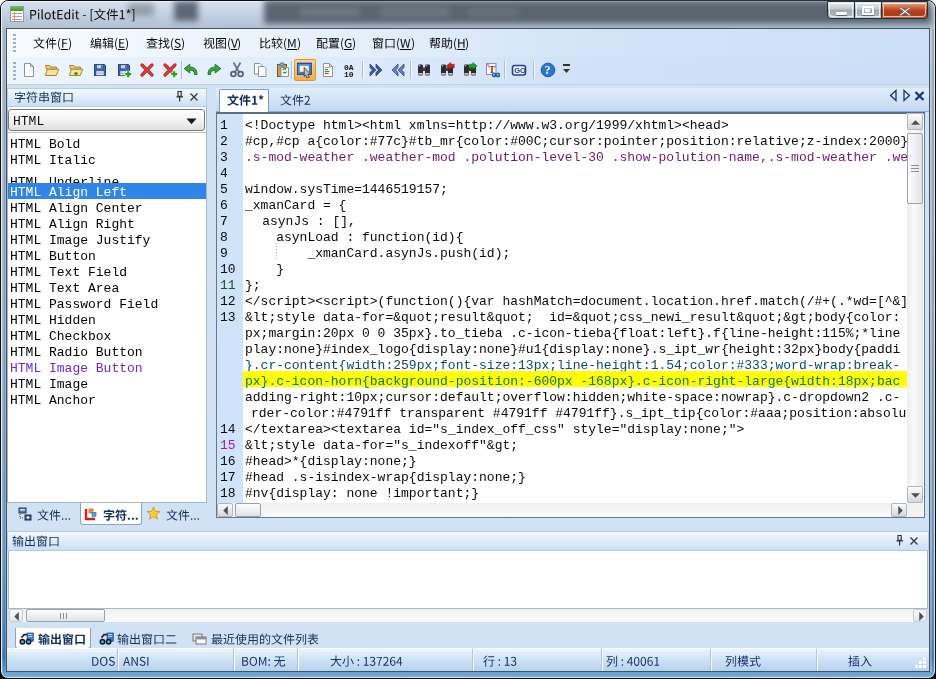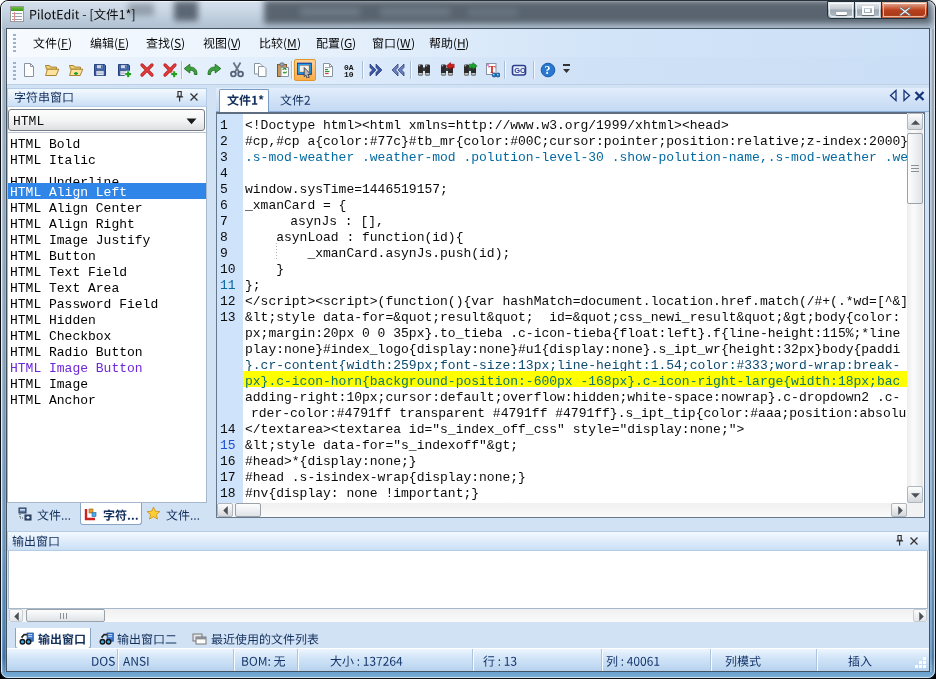--- a/index.html
+++ b/index.html
@@ -343,51 +343,51 @@
     <path d="M18 1.5 L23.5 6.5 L18 11.5 V1.5z" fill="none" stroke="#16367a" stroke-width="1.3"></path>
     <path d="M29.5 3 L37.5 11 M37.5 3 L29.5 11" stroke="#16367a" stroke-width="2.3"></path>
   </svg>
 <div style="position:absolute;left:216px;top:112px;width:709px;height:406px;background:#fff;border:1px solid #66788c;border-top:2px solid #5e6e80;box-sizing:border-box"></div>
 <div style="position:absolute;left:217px;top:114px;width:26px;height:389px;background:#cfe3fa"></div>
 <div style="position:absolute;left:220px;top:118px;font:13px/16px 'Liberation Mono',monospace;color:#0a0a0a">1</div>
 <div style="position:absolute;left:243px;top:118px;width:664px;height:16px;overflow:hidden;font:13px/16px 'Liberation Mono',monospace;color:#0a0a0a;white-space:pre;padding-left:2px;box-sizing:border-box">&lt;!Doctype html&gt;&lt;html xmlns=ht<span></span>tp://www.w3.org/1999/xhtml&gt;&lt;head&gt;</div>
 <div style="position:absolute;left:220px;top:134px;font:13px/16px 'Liberation Mono',monospace;color:#0a0a0a">2</div>
 <div style="position:absolute;left:243px;top:134px;width:664px;height:16px;overflow:hidden;font:13px/16px 'Liberation Mono',monospace;color:#0a0a0a;white-space:pre;padding-left:2px;box-sizing:border-box">#cp,#cp a{color:#77c}#tb_mr{color:#00C;cursor:pointer;position:relative;z-index:2000}</div>
 <div style="position:absolute;left:220px;top:150px;font:13px/16px 'Liberation Mono',monospace;color:#0a0a0a">3</div>
-<div style="position:absolute;left:243px;top:150px;width:664px;height:16px;overflow:hidden;font:13px/16px 'Liberation Mono',monospace;color:#0369a1;white-space:pre;padding-left:2px;box-sizing:border-box">.s-mod-weather .weather-mod .polution-level-30 .show-polution-name,.s-mod-weather .we</div>
+<div style="position:absolute;left:243px;top:150px;width:664px;height:16px;overflow:hidden;font:13px/16px 'Liberation Mono',monospace;color:#701a75;white-space:pre;padding-left:2px;box-sizing:border-box">.s-mod-weather .weather-mod .polution-level-30 .show-polution-name,.s-mod-weather .we</div>
 <div style="position:absolute;left:220px;top:166px;font:13px/16px 'Liberation Mono',monospace;color:#0a0a0a">4</div>
 <div style="position:absolute;left:243px;top:166px;width:664px;height:16px;overflow:hidden;font:13px/16px 'Liberation Mono',monospace;color:#0a0a0a;white-space:pre;padding-left:2px;box-sizing:border-box"></div>
 <div style="position:absolute;left:220px;top:182px;font:13px/16px 'Liberation Mono',monospace;color:#0a0a0a">5</div>
 <div style="position:absolute;left:243px;top:182px;width:664px;height:16px;overflow:hidden;font:13px/16px 'Liberation Mono',monospace;color:#0a0a0a;white-space:pre;padding-left:2px;box-sizing:border-box">window.sysTime=1446519157;</div>
 <div style="position:absolute;left:220px;top:198px;font:13px/16px 'Liberation Mono',monospace;color:#0a0a0a">6</div>
 <div style="position:absolute;left:243px;top:198px;width:664px;height:16px;overflow:hidden;font:13px/16px 'Liberation Mono',monospace;color:#0a0a0a;white-space:pre;padding-left:2px;box-sizing:border-box">_xmanCard = {</div>
 <div style="position:absolute;left:220px;top:214px;font:13px/16px 'Liberation Mono',monospace;color:#0a0a0a">7</div>
-<div style="position:absolute;left:243px;top:214px;width:664px;height:16px;overflow:hidden;font:13px/16px 'Liberation Mono',monospace;color:#0a0a0a;white-space:pre;padding-left:16px;box-sizing:border-box">    asynJs : [],</div>
+<div style="position:absolute;left:229px;top:214px;width:664px;height:16px;overflow:hidden;font:13px/16px 'Liberation Mono',monospace;color:#0a0a0a;white-space:pre;padding-left:2px;box-sizing:border-box">    asynJs : [],</div>
 <div style="position:absolute;left:220px;top:230px;font:13px/16px 'Liberation Mono',monospace;color:#0a0a0a">8</div>
 <div style="position:absolute;left:243px;top:230px;width:664px;height:16px;overflow:hidden;font:13px/16px 'Liberation Mono',monospace;color:#0a0a0a;white-space:pre;padding-left:2px;box-sizing:border-box">    asynLoad : function(id){</div>
 <div style="position:absolute;left:220px;top:246px;font:13px/16px 'Liberation Mono',monospace;color:#0a0a0a">9</div>
 <div style="position:absolute;left:243px;top:246px;width:664px;height:16px;overflow:hidden;font:13px/16px 'Liberation Mono',monospace;color:#0a0a0a;white-space:pre;padding-left:2px;box-sizing:border-box">        _xmanCard.asynJs.push(id);</div>
 <div style="position:absolute;left:220px;top:262px;font:13px/16px 'Liberation Mono',monospace;color:#0a0a0a">10</div>
 <div style="position:absolute;left:243px;top:262px;width:664px;height:16px;overflow:hidden;font:13px/16px 'Liberation Mono',monospace;color:#0a0a0a;white-space:pre;padding-left:2px;box-sizing:border-box">    }</div>
-<div style="position:absolute;left:220px;top:278px;font:13px/16px 'Liberation Mono',monospace;color:#0369a1">11</div>
+<div style="position:absolute;left:220px;top:278px;font:13px/16px 'Liberation Mono',monospace;color:#14532d">11</div>
 <div style="position:absolute;left:243px;top:278px;width:664px;height:16px;overflow:hidden;font:13px/16px 'Liberation Mono',monospace;color:#0a0a0a;white-space:pre;padding-left:2px;box-sizing:border-box">};</div>
 <div style="position:absolute;left:220px;top:294px;font:13px/16px 'Liberation Mono',monospace;color:#0a0a0a">12</div>
 <div style="position:absolute;left:243px;top:294px;width:664px;height:16px;overflow:hidden;font:13px/16px 'Liberation Mono',monospace;color:#0a0a0a;white-space:pre;padding-left:2px;box-sizing:border-box">&lt;/script&gt;&lt;script&gt;(function(){var hashMatch=document.location.href.match(/#+(.*wd=[^&amp;]</div>
 <div style="position:absolute;left:220px;top:310px;font:13px/16px 'Liberation Mono',monospace;color:#0a0a0a">13</div>
 <div style="position:absolute;left:243px;top:310px;width:664px;height:16px;overflow:hidden;font:13px/16px 'Liberation Mono',monospace;color:#0a0a0a;white-space:pre;padding-left:2px;box-sizing:border-box">&amp;lt;style data-for=&amp;quot;result&amp;quot;  id=&amp;quot;css_newi_result&amp;quot;&amp;gt;body{color:</div>
 <div style="position:absolute;left:243px;top:326px;width:664px;height:16px;overflow:hidden;font:13px/16px 'Liberation Mono',monospace;color:#0a0a0a;white-space:pre;padding-left:2px;box-sizing:border-box">px;margin:20px 0 0 35px}.to_tieba .c-icon-tieba{float:left}.f{line-height:115%;*line</div>
 <div style="position:absolute;left:243px;top:342px;width:664px;height:16px;overflow:hidden;font:13px/16px 'Liberation Mono',monospace;color:#0a0a0a;white-space:pre;padding-left:2px;box-sizing:border-box">play:none}#index_logo{display:none}#u1{display:none}.s_ipt_wr{height:32px}body{paddi</div>
 <div style="position:absolute;left:243px;top:358px;width:786px;height:16px;overflow:hidden;font:13px/16px 'Liberation Mono',monospace;color:#0c4a6e;white-space:pre;padding-left:2px;box-sizing:border-box">}.cr-content{width:259px;font-size:13px;line-height:1.54;color:#333;word-wrap:break-</div>
 <div style="position:absolute;left:243px;top:371px;width:664px;height:16px;background:#ffff00"></div>
 <div style="position:absolute;left:243px;top:374px;width:664px;height:16px;overflow:hidden;font:13px/16px 'Liberation Mono',monospace;color:#0f766e;white-space:pre;padding-left:2px;box-sizing:border-box">px}.c-icon-horn{background-position:-600px -168px}.c-icon-right-large{width:18px;bac</div>
 <div style="position:absolute;left:243px;top:390px;width:664px;height:16px;overflow:hidden;font:13px/16px 'Liberation Mono',monospace;color:#0a0a0a;white-space:pre;padding-left:2px;box-sizing:border-box">adding-right:10px;cursor:default;overflow:hidden;white-space:nowrap}.c-dropdown2 .c-</div>
 <div style="position:absolute;left:243px;top:406px;width:664px;height:16px;overflow:hidden;font:13px/16px 'Liberation Mono',monospace;color:#0a0a0a;white-space:pre;padding-left:8px;box-sizing:border-box">rder-color:#4791ff transparent #4791ff #4791ff}.s_ipt_tip{color:#aaa;position:absolu</div>
 <div style="position:absolute;left:220px;top:422px;font:13px/16px 'Liberation Mono',monospace;color:#0a0a0a">14</div>
 <div style="position:absolute;left:243px;top:422px;width:664px;height:16px;overflow:hidden;font:13px/16px 'Liberation Mono',monospace;color:#0a0a0a;white-space:pre;padding-left:2px;box-sizing:border-box">&lt;/textarea&gt;&lt;textarea id="s_index_off_css" style="display:none;"&gt;</div>
-<div style="position:absolute;left:220px;top:438px;font:13px/16px 'Liberation Mono',monospace;color:#1d4ed8">15</div>
+<div style="position:absolute;left:220px;top:438px;font:13px/16px 'Liberation Mono',monospace;color:#a21caf">15</div>
 <div style="position:absolute;left:243px;top:438px;width:664px;height:16px;overflow:hidden;font:13px/16px 'Liberation Mono',monospace;color:#0a0a0a;white-space:pre;padding-left:2px;box-sizing:border-box">&amp;lt;style data-for="s_indexoff"&amp;gt;</div>
 <div style="position:absolute;left:220px;top:454px;font:13px/16px 'Liberation Mono',monospace;color:#0a0a0a">16</div>
 <div style="position:absolute;left:243px;top:454px;width:664px;height:16px;overflow:hidden;font:13px/16px 'Liberation Mono',monospace;color:#0a0a0a;white-space:pre;padding-left:2px;box-sizing:border-box">#head&gt;*{display:none;}</div>
 <div style="position:absolute;left:220px;top:470px;font:13px/16px 'Liberation Mono',monospace;color:#0a0a0a">17</div>
 <div style="position:absolute;left:243px;top:470px;width:664px;height:16px;overflow:hidden;font:13px/16px 'Liberation Mono',monospace;color:#0a0a0a;white-space:pre;padding-left:2px;box-sizing:border-box">#head .s-isindex-wrap{display:none;}</div>
 <div style="position:absolute;left:220px;top:486px;font:13px/16px 'Liberation Mono',monospace;color:#0a0a0a">18</div>
 <div style="position:absolute;left:243px;top:486px;width:664px;height:16px;overflow:hidden;font:13px/16px 'Liberation Mono',monospace;color:#0a0a0a;white-space:pre;padding-left:2px;box-sizing:border-box">#nv{display: none !important;}</div>
 <div style="position:absolute;left:276px;top:243px;width:1px;height:16px;background:repeating-linear-gradient(180deg,#b0b0b0 0,#b0b0b0 1px,transparent 1px,transparent 3px)"></div>
 <div style="position:absolute;left:907px;top:113px;width:16px;height:390px;background:linear-gradient(90deg,#ededed,#fbfbfb 40%,#e8e8e8)"></div>
 <div style="position:absolute;left:907px;top:113px;width:16px;height:17px;background:linear-gradient(#fdfdfd,#d3d7dc);border:1px solid #b0b6bd;border-radius:2px;box-sizing:border-box">

